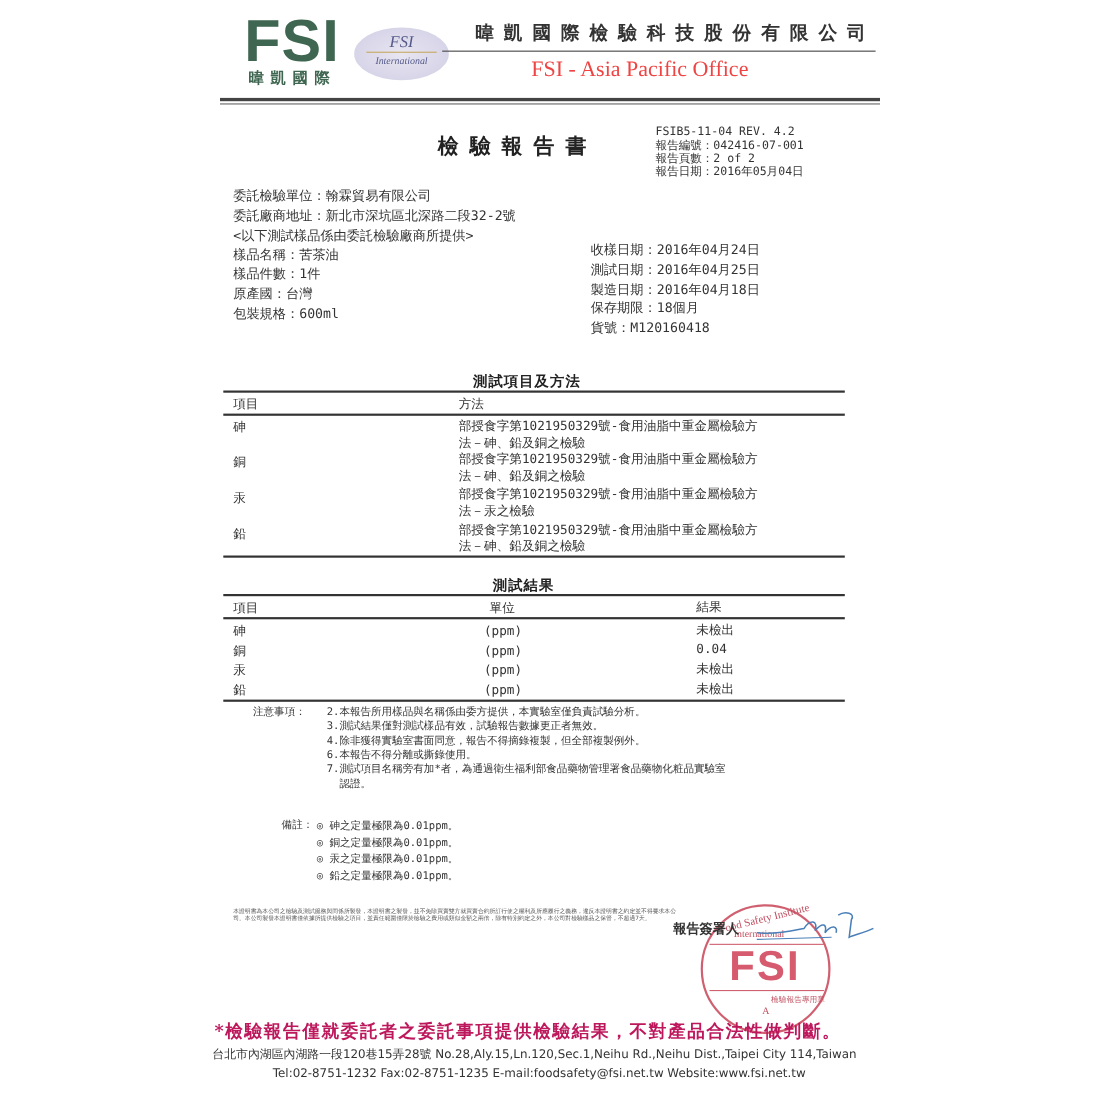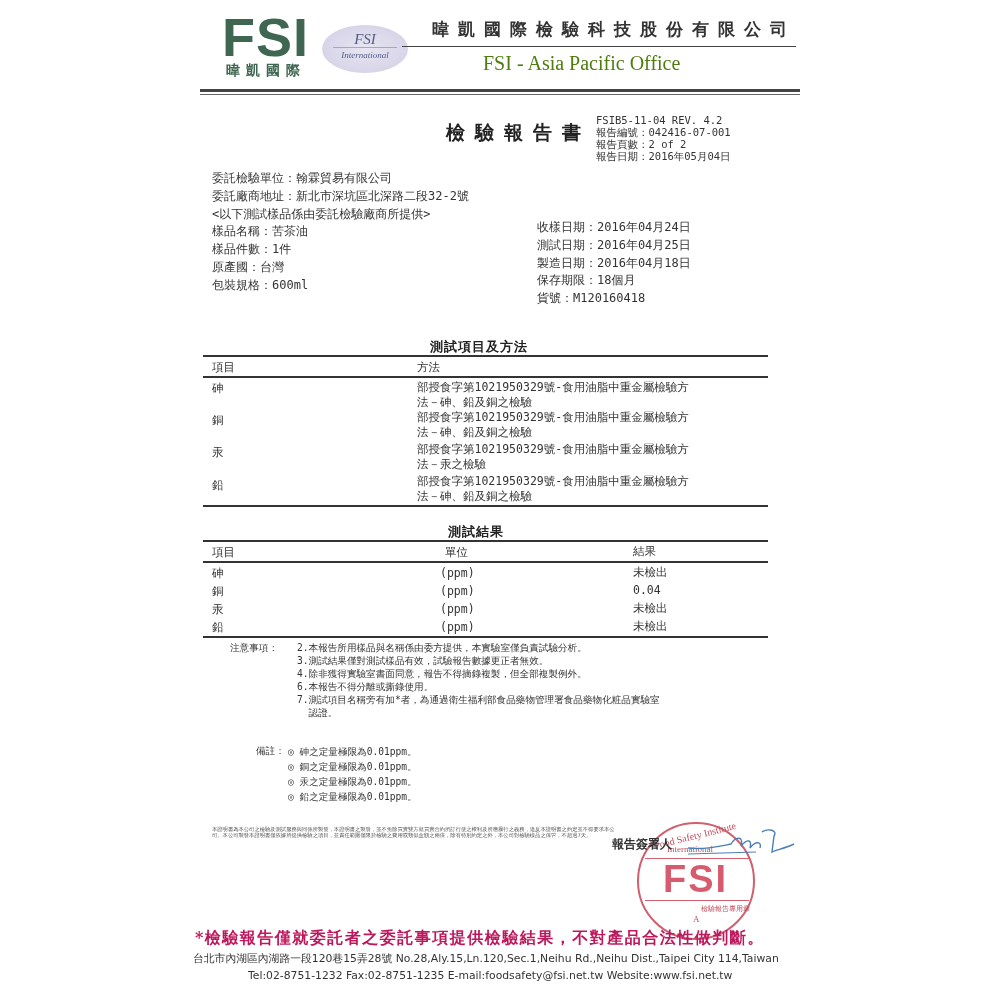--- a/index.html
+++ b/index.html
@@ -12,25 +12,25 @@
   .logo-sub { left:226px; top:62px; font-family:"DejaVu Sans", sans-serif; font-size:14px;
               color:#3f6650; letter-spacing:6px; font-weight:bold; }
   .logo-oval { left:322px; top:25px; width:86px; height:48px; border-radius:50%;
                background:radial-gradient(ellipse at center, #e8e6f2 0%, #cfcde3 100%);
                text-align:center; font-family:"Liberation Serif", serif; font-style:italic; color:#555a8a; }
   .logo-oval .t1 { font-size:15px; margin-top:6px; border-bottom:1px solid #c8a860; width:64px; margin-left:11px; line-height:16px; }
   .logo-oval .t2 { font-size:9px; margin-top:2px; }
   .company-zh { left:432px; top:18px; font-family:"DejaVu Sans", sans-serif; font-weight:bold;
                 font-size:17px; letter-spacing:9px; color:#333; }
   .company-line { left:402px; top:46px; width:394px; height:1px; background:#444; }
-  .company-en { left:483px; top:52px; font-family:"Liberation Serif", serif; font-size:20px; color:#4d7c0f; }
+  .company-en { left:483px; top:52px; font-family:"Liberation Serif", serif; font-size:20px; color:#ef4444; }
   .hdr-rule1 { left:200px; top:89px; width:600px; height:3px; background:#444; }
   .hdr-rule2 { left:200px; top:94px; width:600px; height:1px; background:#666; }
   
-  .doc-title { left:398px; top:120px; font-size:19px; font-weight:bold; letter-spacing:10px; color:#222;margin-left:48px; }
+  .doc-title { left:398px; top:120px; font-size:19px; font-weight:bold; letter-spacing:10px; color:#222; }
   .meta { left:596px; top:114px; font-family:"DejaVu Sans Mono", monospace; font-size:10.5px; line-height:12px; color:#333; }
   
   .info { font-family:"DejaVu Sans Mono", monospace; font-size:12px; color:#333; line-height:17.8px; }
   .info-left { left:212px; top:170px; }
   .info-right { left:537px; top:219px; }
   
   .sect-title { font-size:13px; font-weight:bold; color:#222; letter-spacing:1px; }
   .rule-thick { height:2px; background:#333; }
   .cell { font-family:"DejaVu Sans Mono", monospace; font-size:11.5px; color:#333; white-space:nowrap; }
   .method { font-family:"DejaVu Sans Mono", monospace; font-size:11.5px; color:#333; line-height:14.5px; }

